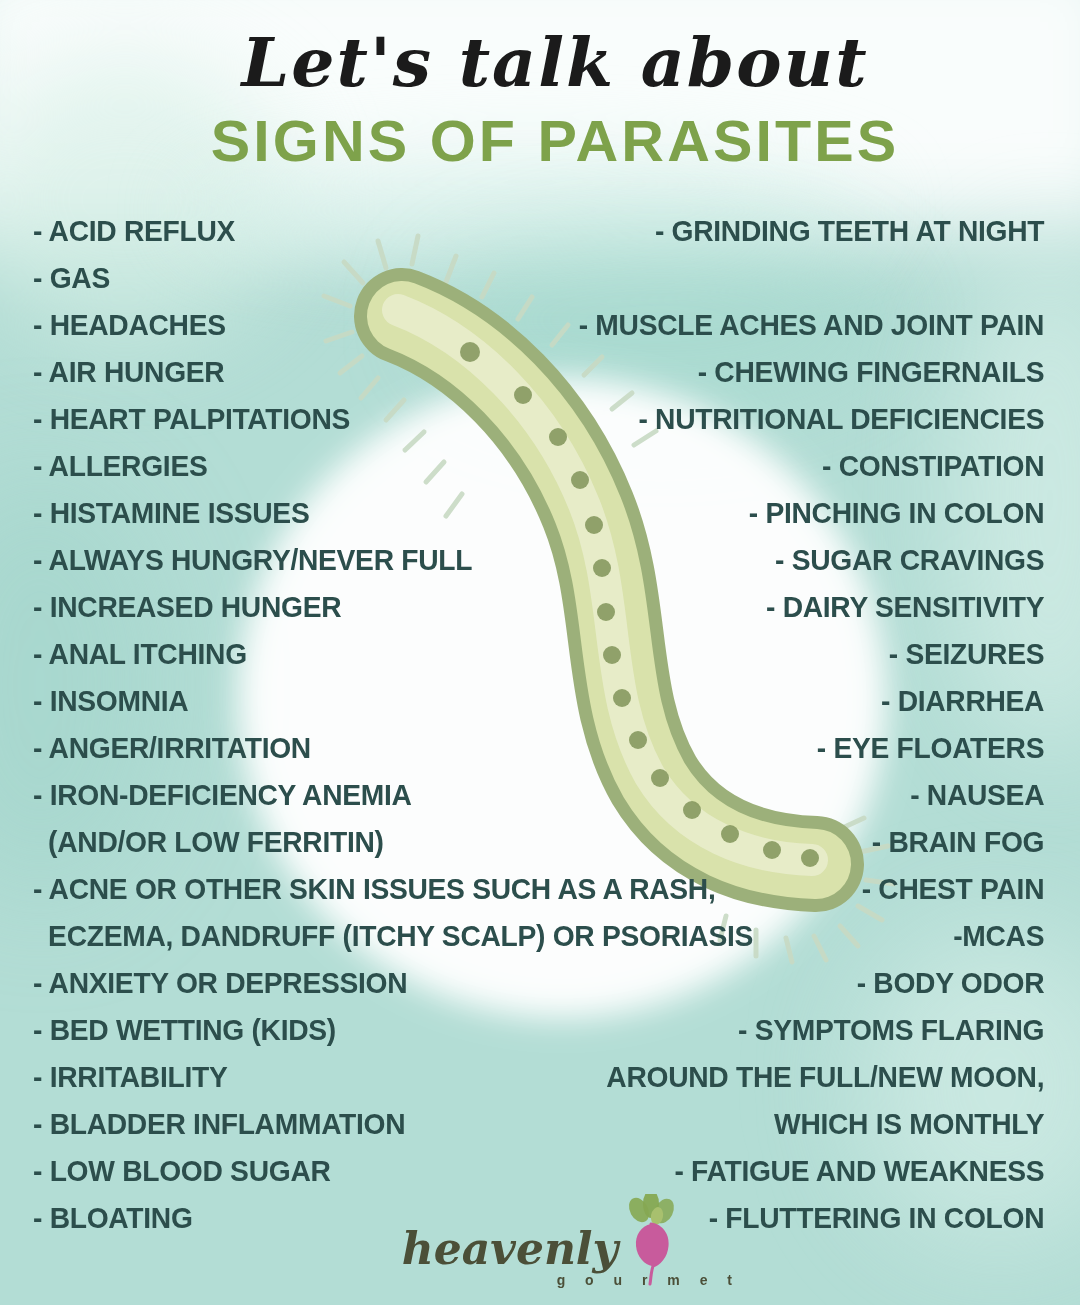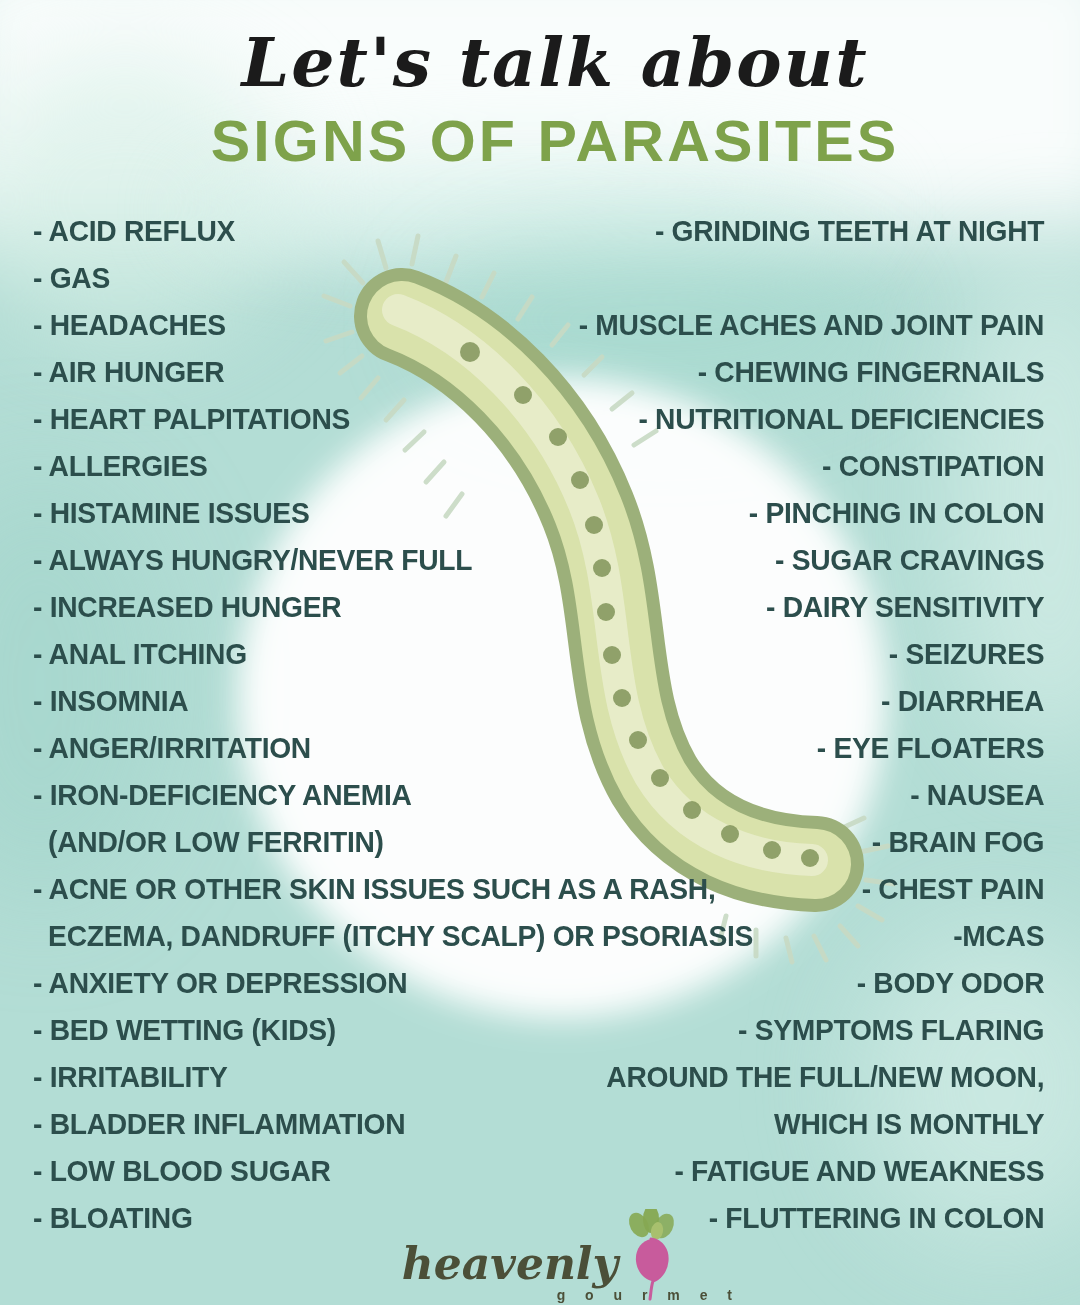--- a/index.html
+++ b/index.html
@@ -40,21 +40,21 @@
     transform:scaleX(1.02);transform-origin:center;
   }
 
   
   .col{position:absolute;top:207px;color:var(--text-dark-teal,#2c4e4c);font-weight:bold;font-size:30px;}
   .col-left{left:33px;text-align:left;transform:scaleX(.94);transform-origin:left top;}
   .col-right{right:36px;text-align:right;transform:scaleX(.94);transform-origin:right top;}
   .sym-line{min-height:47px;line-height:47px;white-space:pre;letter-spacing:-0.3px;}
 
   
-  .logo{position:absolute;left:340px;bottom:2px;width:400px;text-align:center;color:var(--logo-olive,#4b4f38);}
+  .logo{position:absolute;left:340px;bottom:17px;width:400px;text-align:center;color:var(--logo-olive,#4b4f38);}
   .logo-row{display:flex;align-items:center;justify-content:center;gap:6px;}
   .logo-script{font-family:"DejaVu Serif",serif;font-style:italic;font-weight:bold;font-size:44px;line-height:60px;}
   .logo-gourmet{font-size:14px;letter-spacing:8px;font-weight:bold;margin:-14px 0 0 64px;text-align:right;}
   .radish{flex:0 0 auto;margin-top:-18px;}
 </style>
 </head>
 <body>
 
 <div id="poster">
 

